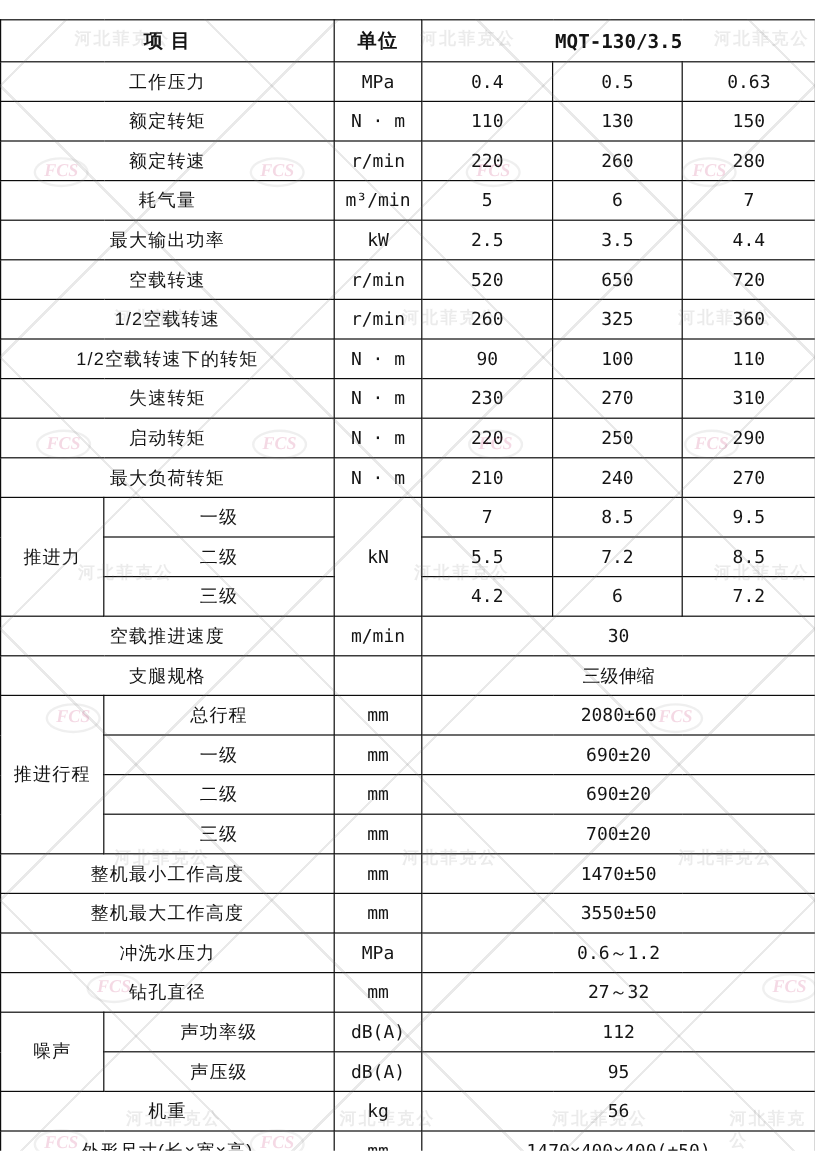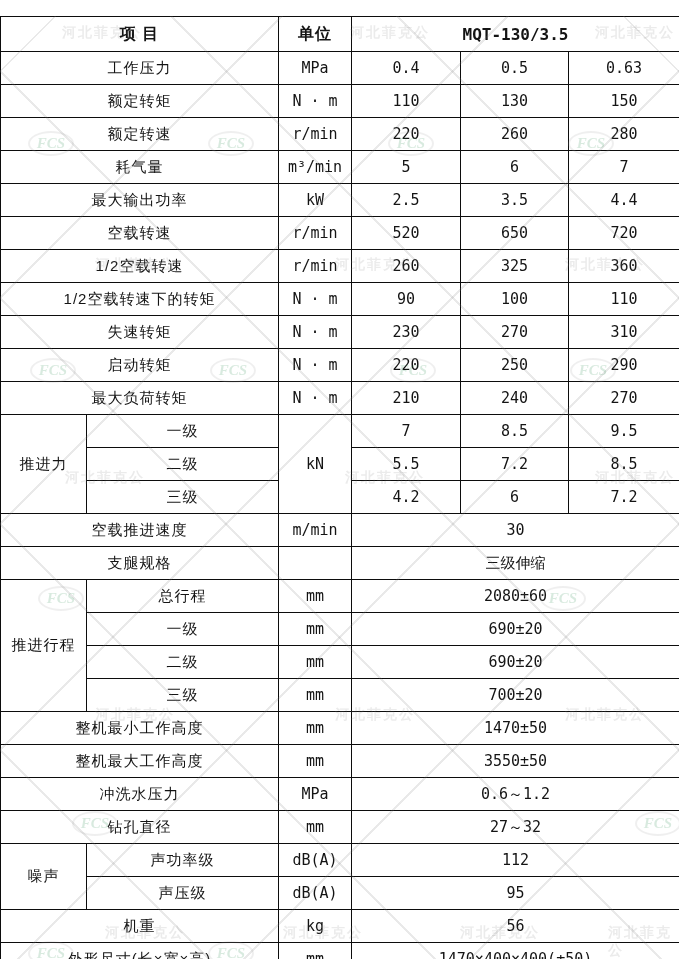--- a/index.html
+++ b/index.html
@@ -22,21 +22,21 @@
   .wm-lines{position:absolute;inset:0;z-index:2;pointer-events:none;
     background:
       repeating-linear-gradient(45deg,  transparent 0 158px, rgba(120,120,120,.16) 158px 160px),
       repeating-linear-gradient(-45deg, transparent 0 158px, rgba(120,120,120,.16) 158px 160px);}
 
   
   #wm-layer{position:absolute;inset:0;z-index:3;pointer-events:none;}
   .wm-text{position:absolute;font-size:14px;font-weight:bold;color:#7d7d7d;
            opacity:.15;letter-spacing:2px;font-family:"Liberation Sans",sans-serif;}
   .wm-logo{position:absolute;width:46px;height:25px;border:2px solid #9f9f9f;
-           border-radius:50%;opacity:.16;color:#15803d;box-sizing:border-box;
+           border-radius:50%;opacity:.16;color:#be185d;box-sizing:border-box;
            font-family:"Liberation Serif",serif;font-style:italic;font-weight:bold;
            font-size:15px;display:flex;align-items:center;justify-content:center;}
 </style>
 </head>
 <body>
 
 <div class="stage">
   <div class="wm-lines"></div>
   <div id="wm-layer">
       <span class="wm-text" style="left: 62px; top: 8px;">河北菲克公</span>

